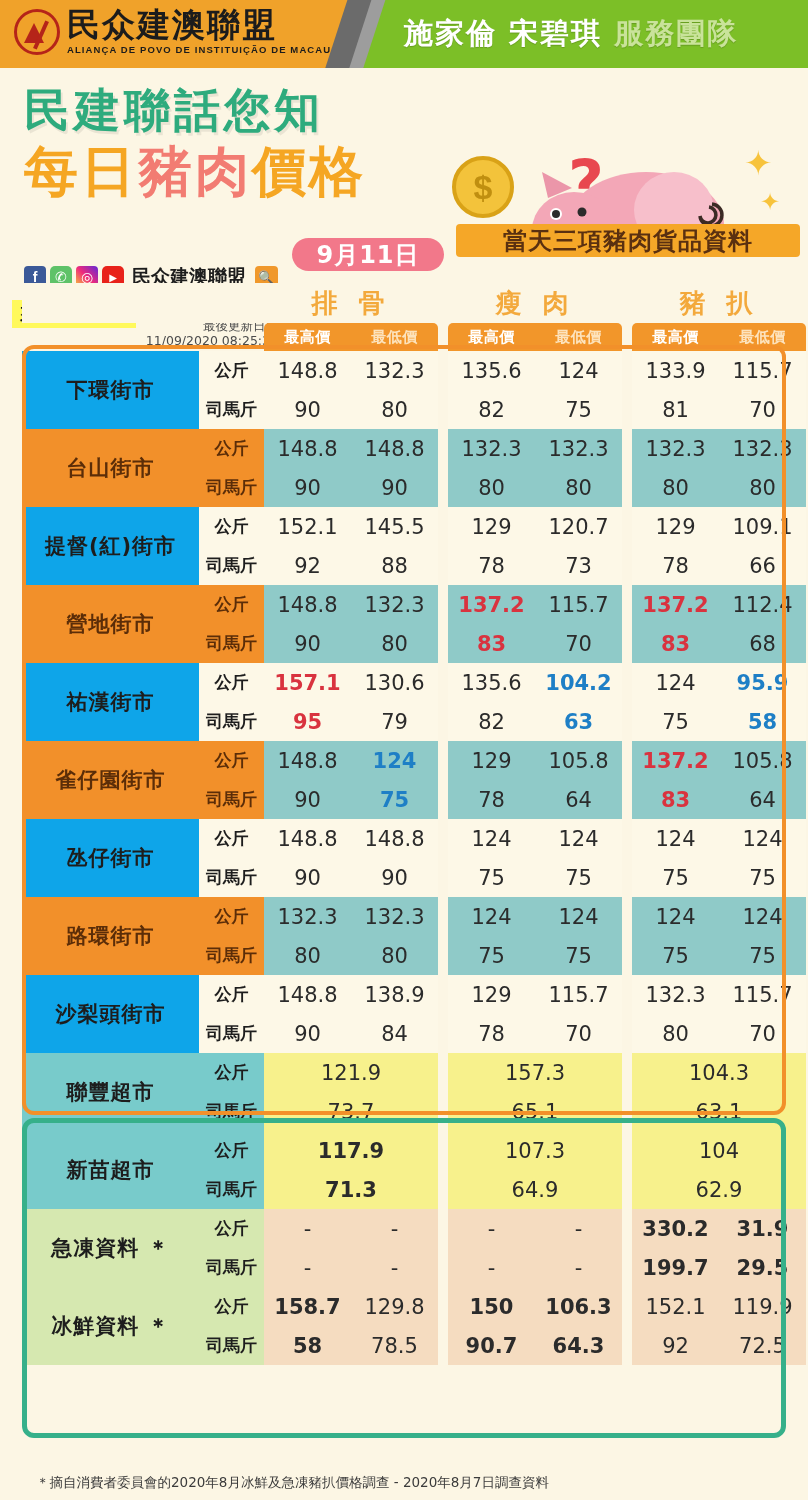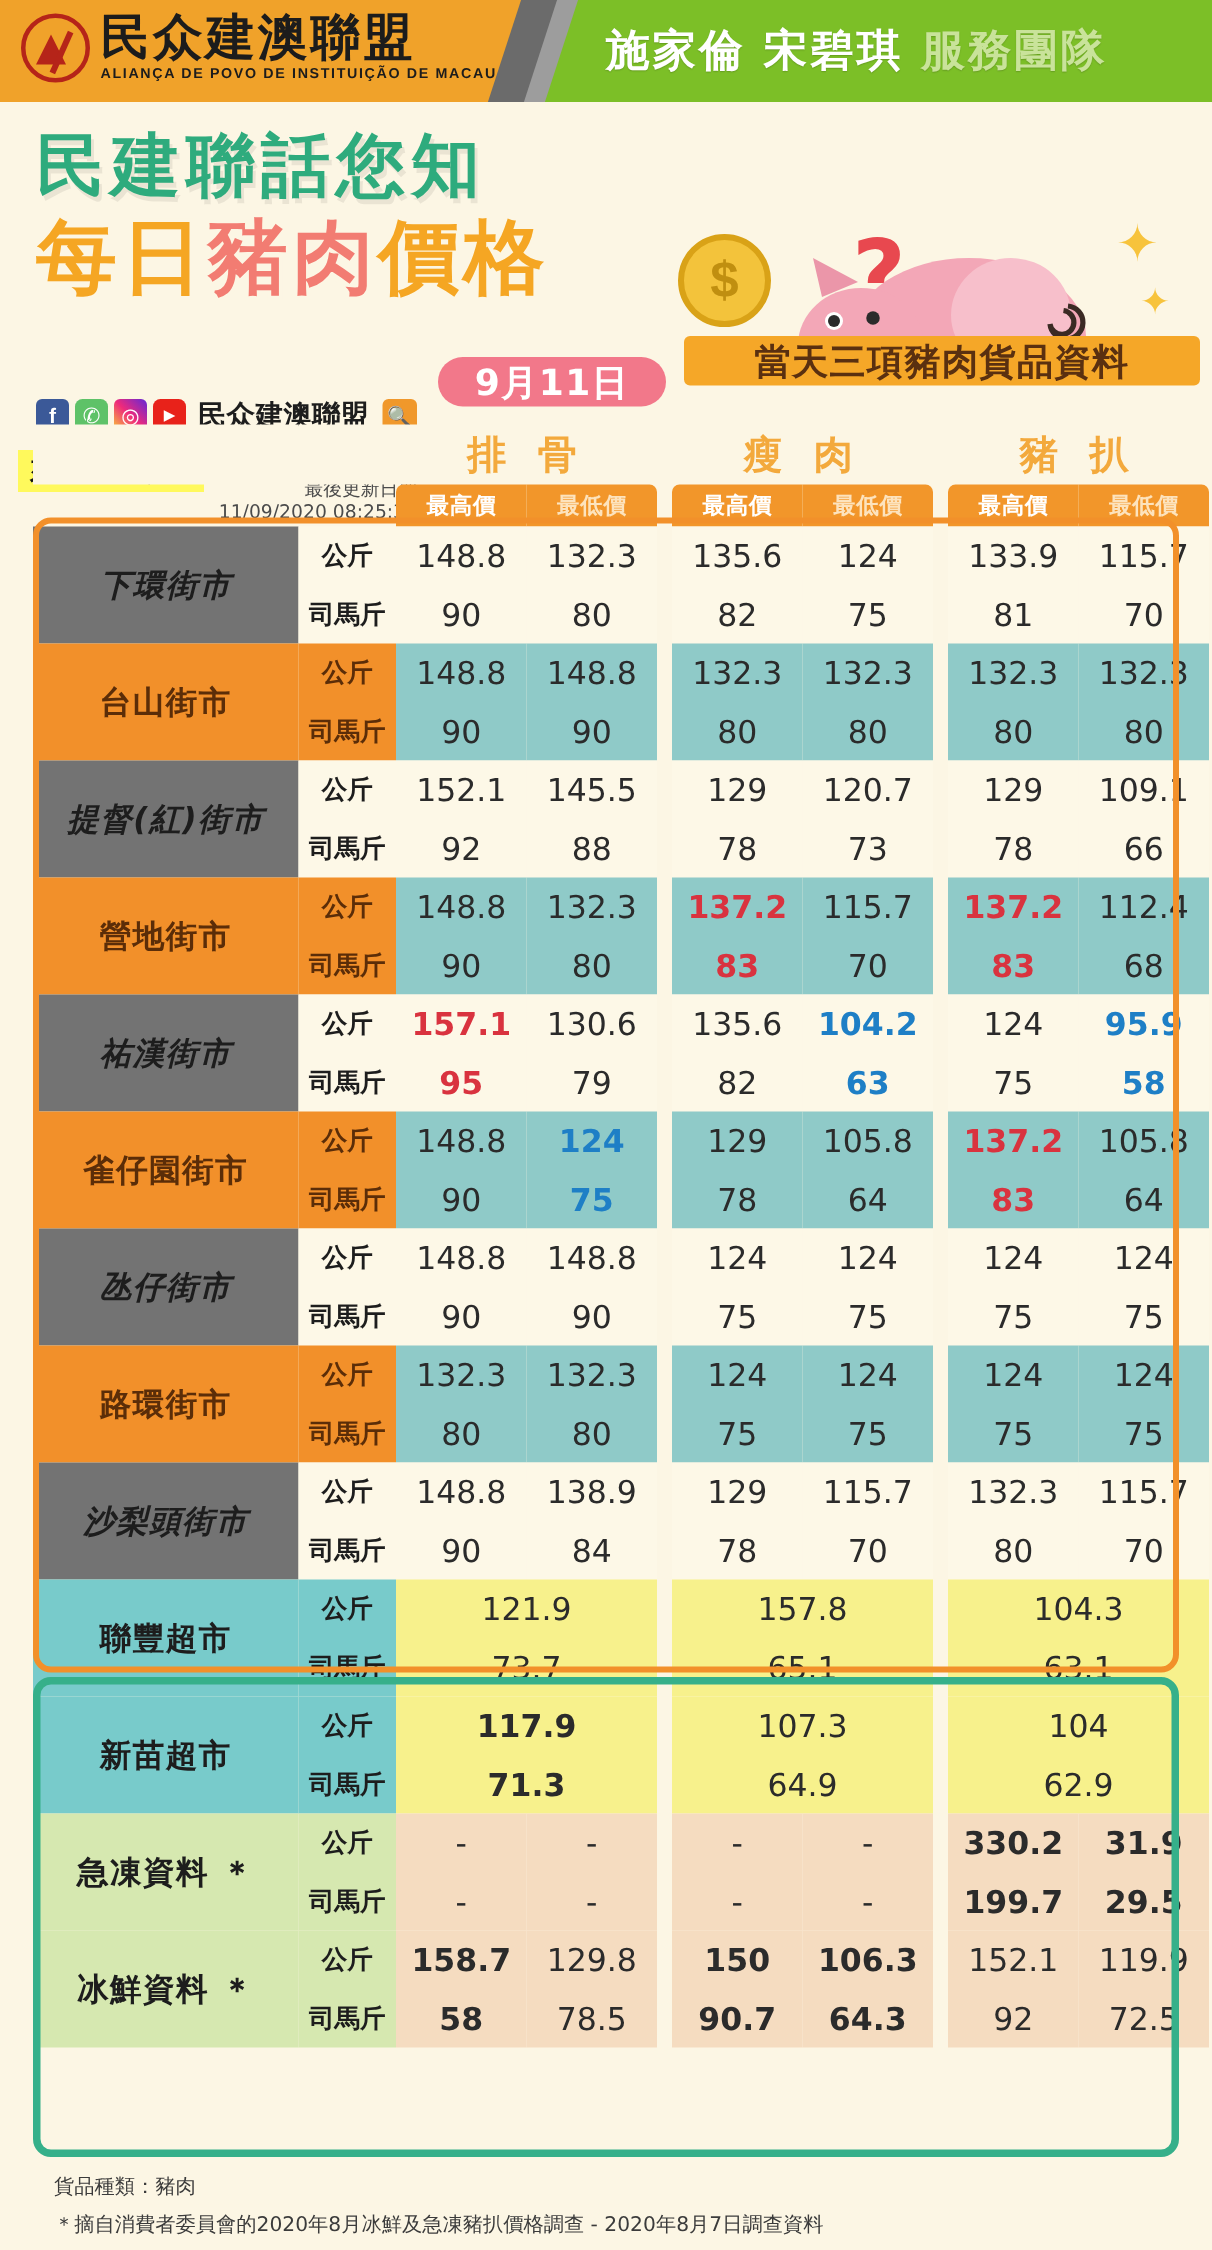--- a/index.html
+++ b/index.html
@@ -191,21 +191,21 @@
   .mk-name {
     font-size: 21px; font-weight: 700; color: #1d1d1d; letter-spacing: 1px;
   }
   .mk-unit { font-size: 17px; font-weight: 700; color: #1d1d1d; }
   .val { font-size: 21px; color: #2b2b2b; height: 39px; }
   .val.hi { color: #d9333f; font-weight: 700; }
   .val.lo { color: #1e7fc6; font-weight: 700; }
   .val.bold { font-weight: 700; color: #2b2b2b; }
 
   
-  tr.m-odd .mk-name  { background: #737373; font-style: italic; }
+  tr.m-odd .mk-name  { background: #0ea5e9; }
   tr.m-odd .mk-unit  { background: #fdf8e7; }
   tr.m-odd .val      { background: #fdf8e7; }
   tr.m-even .mk-name { background: #f2902a; color: #5b2d08; }
   tr.m-even .mk-unit { background: #f2902a; color: #5b2d08; }
   tr.m-even .val     { background: #8fcac8; }
 
   
   tr.s-row .mk-name { background: #78cbcb; }
   tr.s-row .mk-unit { background: #78cbcb; }
   tr.s-row .val     { background: #f7f18c; }
@@ -549,21 +549,21 @@
             <td class="val">70</td>
             <td class="gap"></td>
             <td class="val">80</td>
             <td class="val">70</td>
           </tr>
           <tr class="s-row">
             <td class="mk-name" rowspan="2">聯豐超市</td>
             <td class="mk-unit">公斤</td>
             <td class="val" colspan="2">121.9</td>
             <td class="gap"></td>
-            <td class="val" colspan="2">157.8</td>
+            <td class="val" colspan="2">157.3</td>
             <td class="gap"></td>
             <td class="val" colspan="2">104.3</td>
           </tr>
           <tr class="s-row">
             <td class="mk-unit">司馬斤</td>
             <td class="val" colspan="2">73.7</td>
             <td class="gap"></td>
             <td class="val" colspan="2">65.1</td>
             <td class="gap"></td>
             <td class="val" colspan="2">63.1</td>
@@ -631,16 +631,15 @@
             <td class="val">92</td>
             <td class="val">72.5</td>
           </tr>
         </tbody>
     </table>
   </div>
 
   <div class="mkt-wrap"></div>
   <div class="low-wrap"></div>
 
-  <div class="foot foot1">貨品種類：豬肉</div>
   <div class="foot foot2">＊摘自消費者委員會的2020年8月冰鮮及急凍豬扒價格調查 - 2020年8月7日調查資料</div>
 
 </div>
 
 </body></html>

